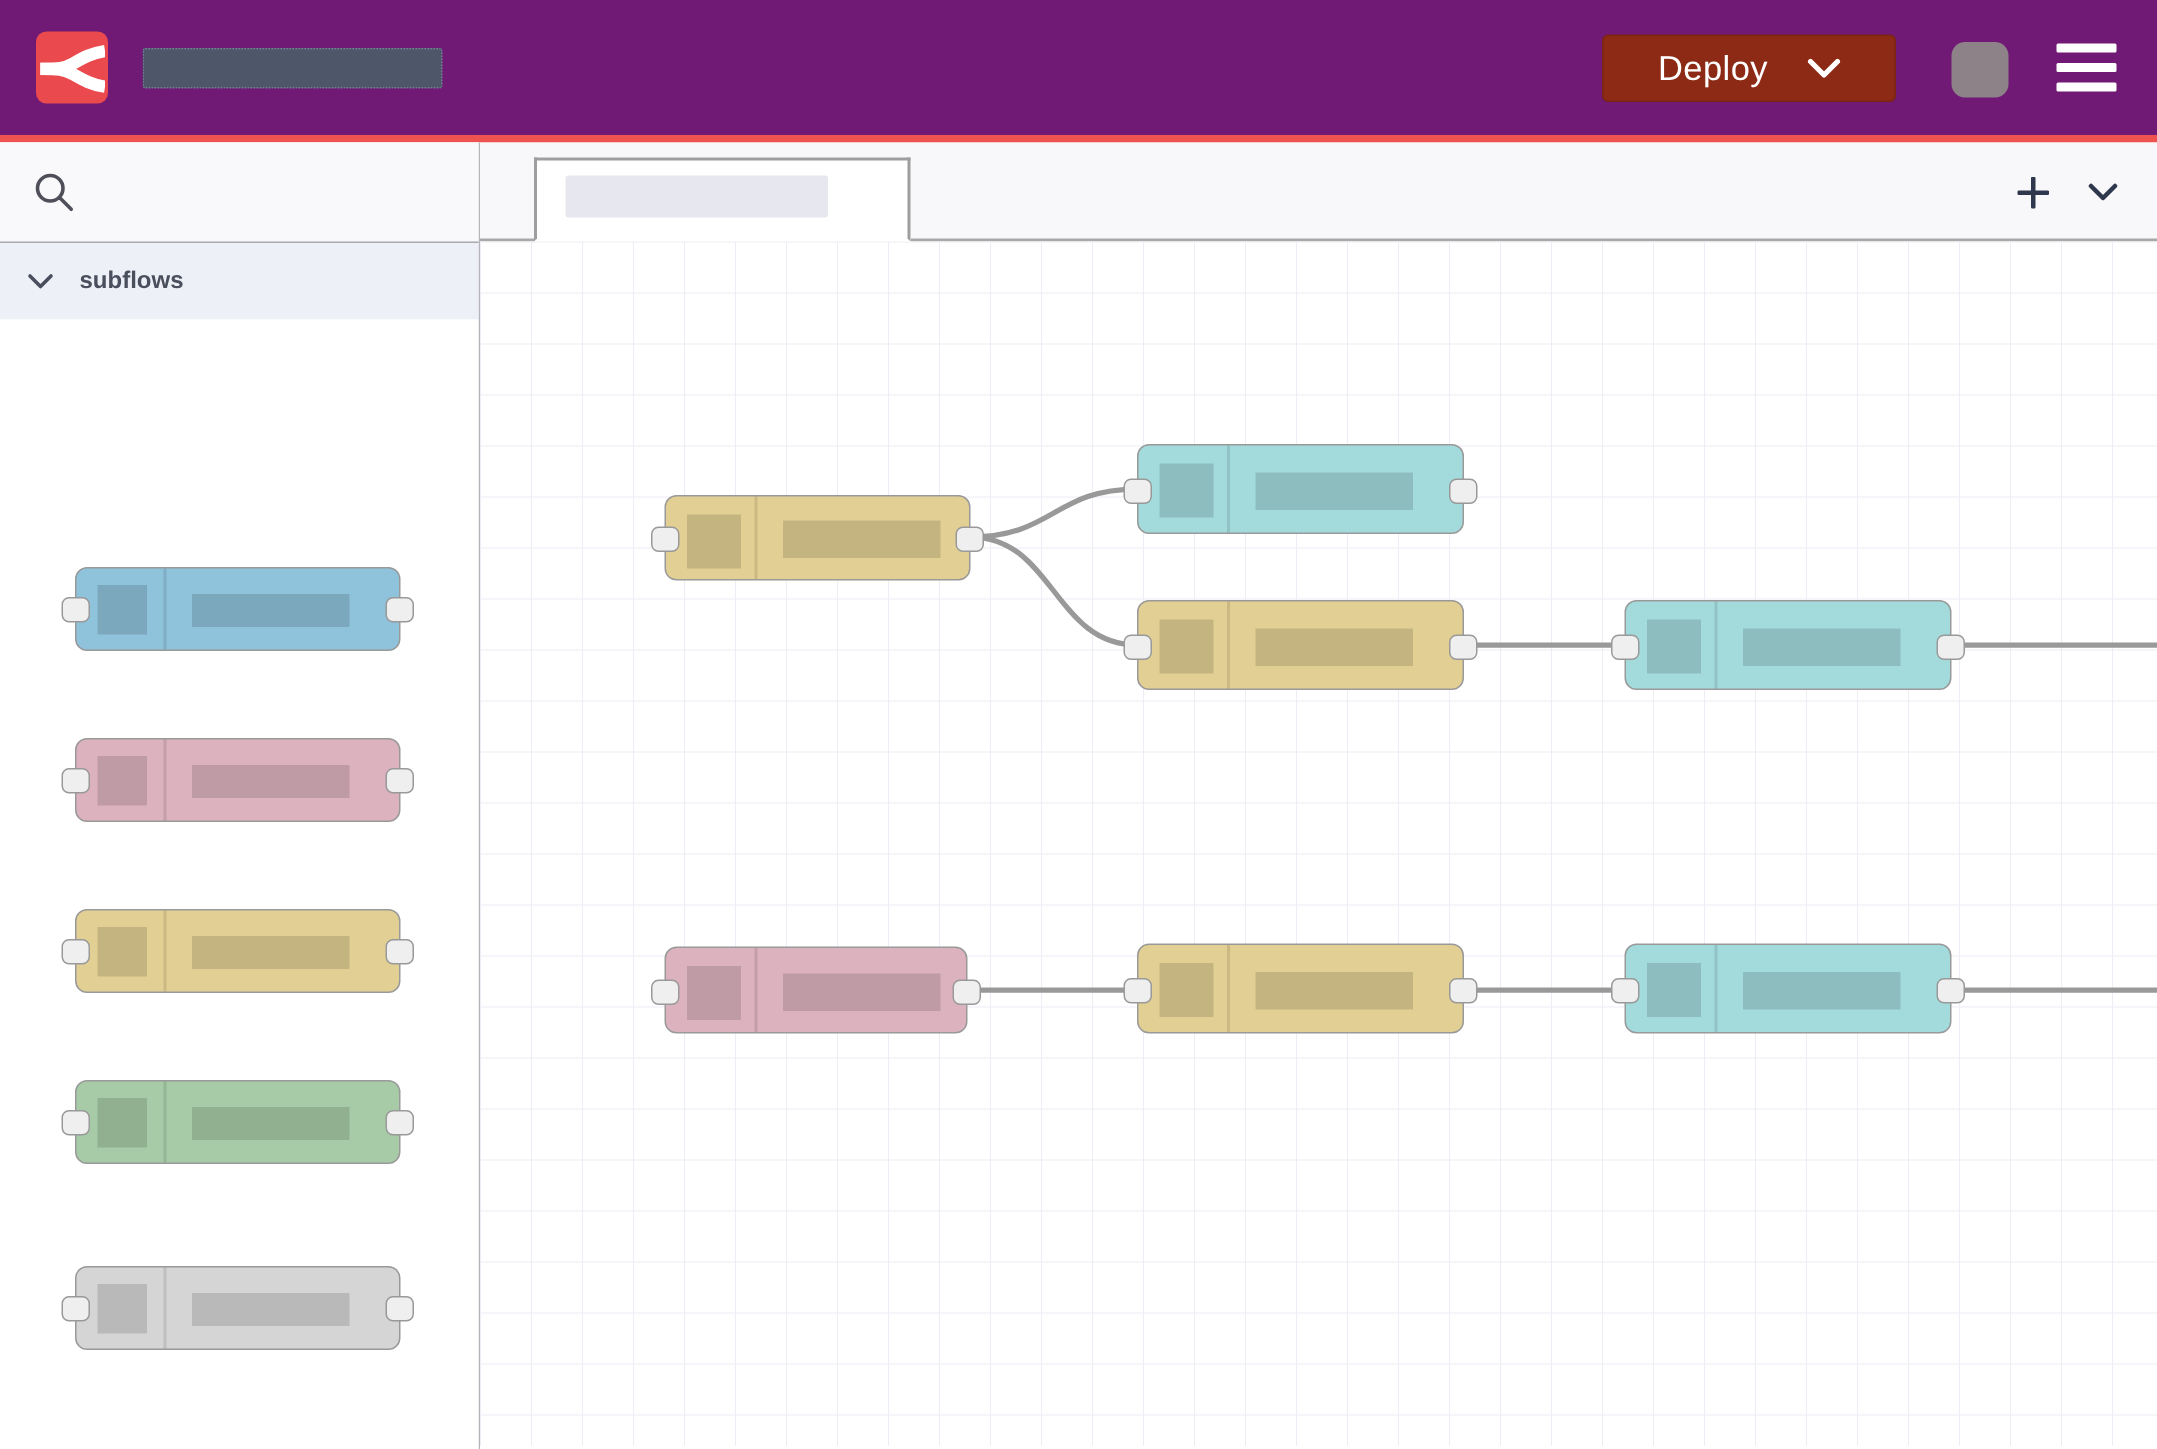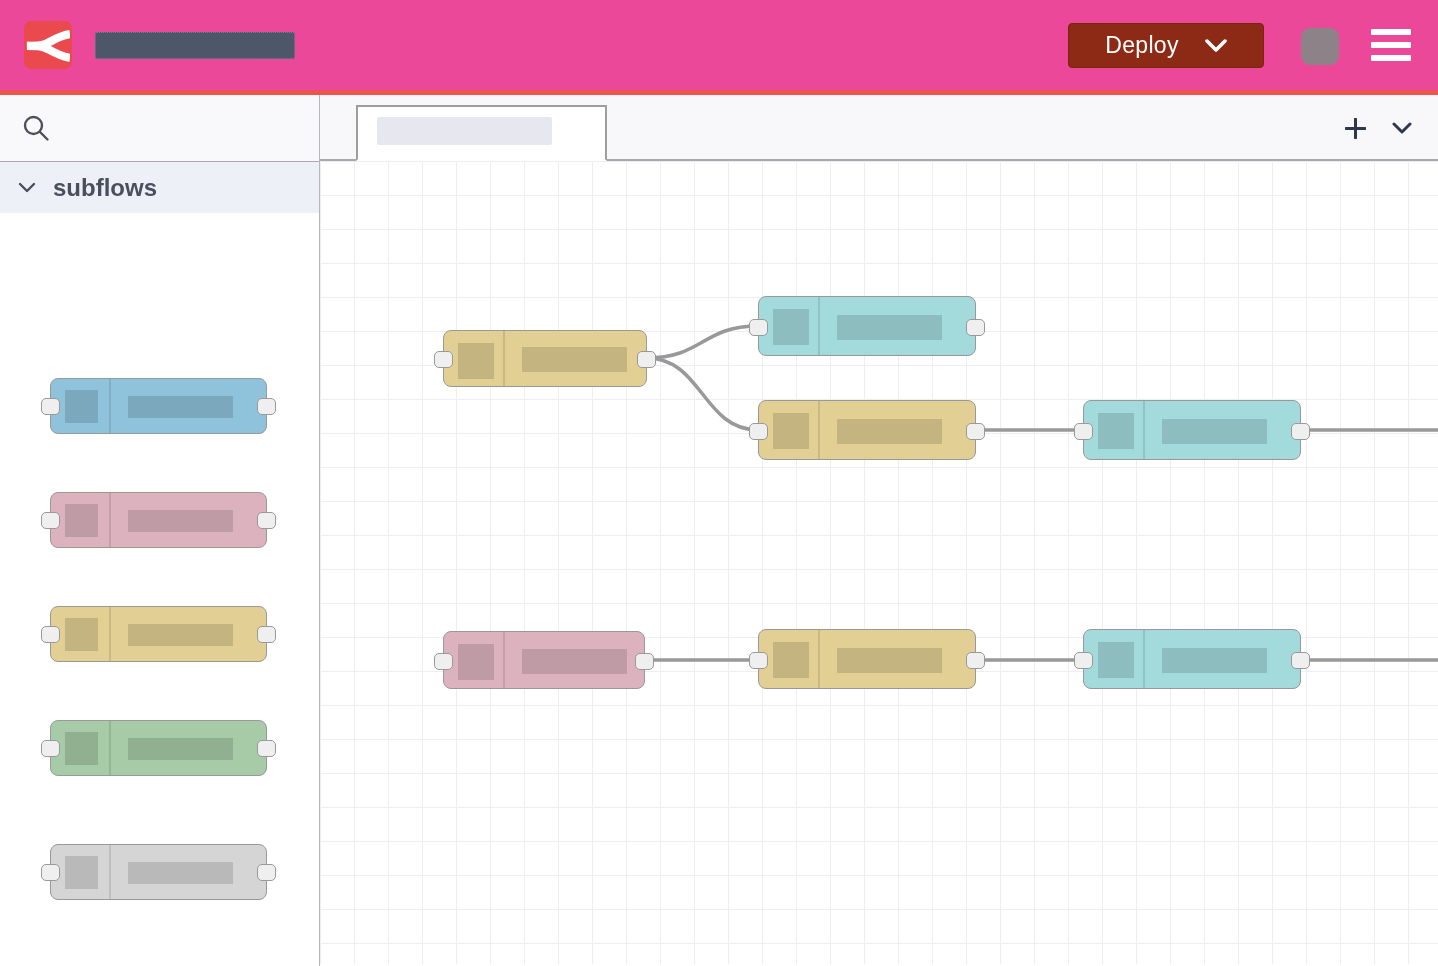--- a/index.html
+++ b/index.html
@@ -1,20 +1,20 @@
 <!DOCTYPE html>
 <html><head>
 <meta charset="utf-8">
 <style>
   * { margin:0; padding:0; box-sizing:border-box; }
   html,body { width:1438px; height:966px; overflow:hidden;
     font-family:"Liberation Sans", sans-serif; background:#fff; }
 
   
-  .header { position:relative; width:100%; height:90px; background:#ec4899; }
+  .header { position:relative; width:100%; height:90px; background:#701a75; }
   .logo { position:absolute; left:24px; top:21px; width:48px; height:48px;
     border-radius:7px; background:#ea4a4d; display:flex; align-items:center; justify-content:center; }
   .flow-name-ph { position:absolute; left:95px; top:32px; width:200px; height:27px;
     background:#4d5769; border:1px dotted #77809a; border-radius:2px; }
   .deploy-btn { position:absolute; right:174px; top:23px; width:196px; height:45px;
     background:#8c2a15; border:1px solid #7a2411; border-radius:4px; color:#fff;
     display:flex; align-items:center; justify-content:center; gap:26px; cursor:pointer; }
   .deploy-btn span { font-size:23px; font-weight:500; letter-spacing:.3px; }
   .avatar { position:absolute; right:99px; top:28px; width:38px; height:37px;
     border-radius:9px; background:#8e8289; }
@@ -29,21 +29,21 @@
     background-size:5px 5px; }
 
   
   .sidebar { position:relative; width:320px; height:100%; background:#fff;
     border-right:1px solid #b5b5bb; flex:none; }
   .search-box { position:relative; width:100%; height:66px; background:#f9f9fb; }
   .search-box svg { position:absolute; left:22px; top:19px; }
   .section-header { position:relative; width:100%; height:52px; background:#eef0f8;
     border-top:1px solid #a9a9b2; display:flex; align-items:center; cursor:pointer; }
   .section-header svg { margin-left:18px; }
-  .section-header .sec-label { margin-left:17px; font-size:24px; font-weight:600; color:#4a4f5d; }
+  .section-header .sec-label { margin-left:17px; font-size:16px; font-weight:600; color:#4a4f5d; }
   .palette { position:relative; width:100%; height:753px; background:#fff; }
 
   
   .node { position:absolute; border:1px solid #999; border-radius:8px; cursor:pointer; }
   .node .icon-box { position:absolute; background:rgba(0,0,0,0.13); }
   .node .sep { position:absolute; top:0; bottom:0; width:2px; background:rgba(0,0,0,0.10); }
   .node .label-ph { position:absolute; background:rgba(0,0,0,0.13); }
   .port { position:absolute; width:19px; height:17px; background:#efefef;
     border:1px solid #999; border-radius:5px; cursor:crosshair; }
   .port.left { left:-10px; }

